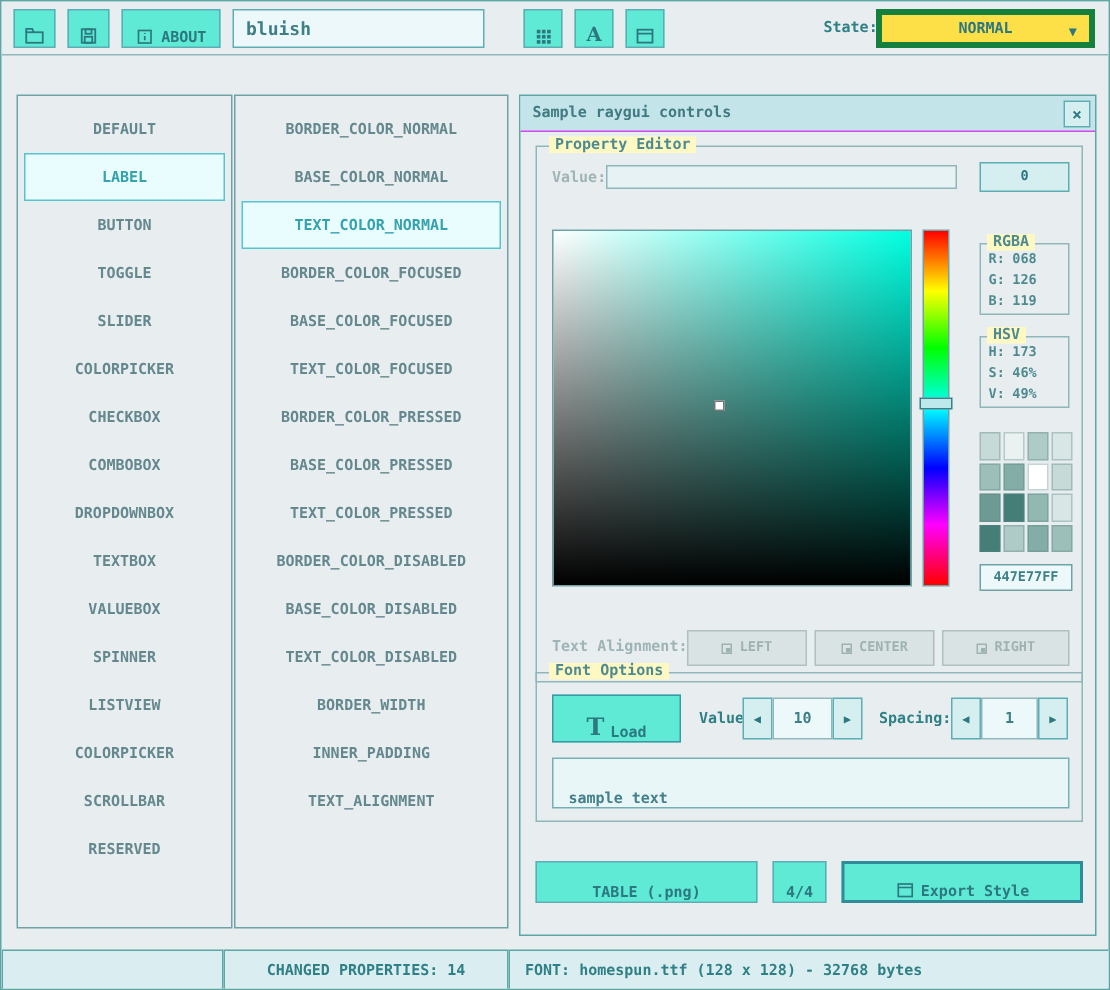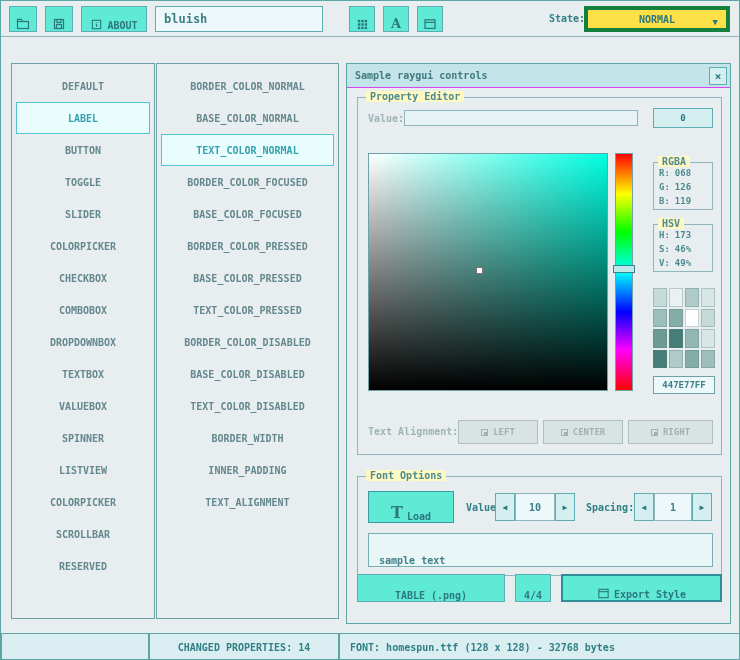--- a/index.html
+++ b/index.html
@@ -222,20 +222,21 @@
       <div class="list-item">SCROLLBAR</div>
       <div class="list-item">RESERVED</div>
     </div>
 
   <div class="list-panel" style="left:155px; width:183px; height:556px;">
       <div class="list-item">BORDER_COLOR_NORMAL</div>
       <div class="list-item">BASE_COLOR_NORMAL</div>
       <div class="list-item selected">TEXT_COLOR_NORMAL</div>
       <div class="list-item">BORDER_COLOR_FOCUSED</div>
       <div class="list-item">BASE_COLOR_FOCUSED</div>
+      <div class="list-item">TEXT_COLOR_FOCUSED</div>
       <div class="list-item">BORDER_COLOR_PRESSED</div>
       <div class="list-item">BASE_COLOR_PRESSED</div>
       <div class="list-item">TEXT_COLOR_PRESSED</div>
       <div class="list-item">BORDER_COLOR_DISABLED</div>
       <div class="list-item">BASE_COLOR_DISABLED</div>
       <div class="list-item">TEXT_COLOR_DISABLED</div>
       <div class="list-item">BORDER_WIDTH</div>
       <div class="list-item">INNER_PADDING</div>
       <div class="list-item">TEXT_ALIGNMENT</div>
     </div>
@@ -327,21 +328,21 @@
       <div class="align-btn" style="left:185px; top:322px;">
         <span class="align-ic"></span>
         <span>CENTER</span>
       </div>
       <div class="align-btn" style="left:270px; top:322px; width:85px;">
         <span class="align-ic"></span>
         <span>RIGHT</span>
       </div>
     </div>
 
-    <div class="groupbox" style="left:10px; top:412px; width:365px; height:100px;">
+    <div class="groupbox" style="left:10px; top:384px; width:365px; height:100px;">
       <span class="gb-label">Font Options</span>
 
       <div class="btn" style="left:10px; top:14px; width:86px; height:32px; border-color:#3D98A4;">
         <span class="load-t">T</span>
         <span>Load</span>
       </div>
 
       <div class="label" style="left:108px; top:25px;">Value:</div>
       <div class="arrow-btn" style="left:137px; top:16px;">
         <span>◀</span>

